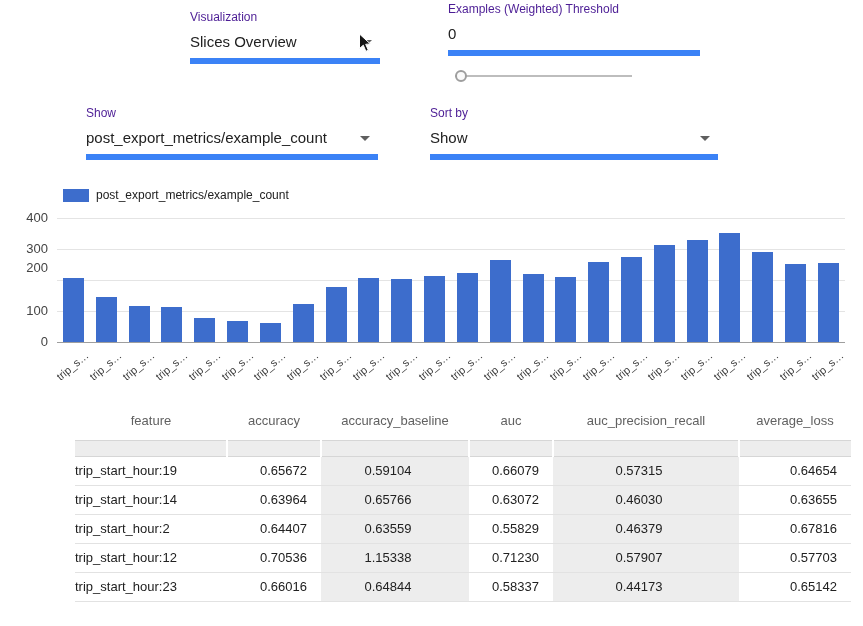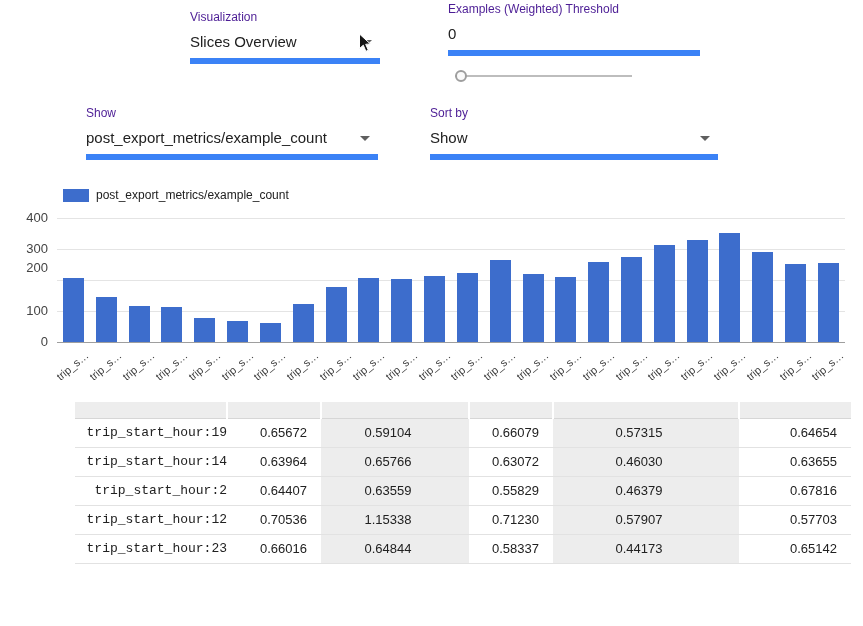--- a/index.html
+++ b/index.html
@@ -45,21 +45,21 @@
   .metrics-table { position:absolute; left:75px; top:402px; width:776px; border-collapse:collapse;
                    table-layout:fixed; font-size:13px; color:#212121; }
   .metrics-table th { height:38px; font-weight:normal; color:#616161; text-align:center; font-size:13px;
                       border-bottom:1px solid #d6d6d6; overflow:hidden; }
   .metrics-table td { height:29px; overflow:hidden; }
   .filter-row td { height:16px; background:#ededed; border-bottom:1px solid #d6d6d6;
                    border-left:2px solid #ffffff; }
   .filter-row td:first-child { border-left:none; }
   .metrics-table tbody td { border-bottom:1px solid #e2e2e2; }
   td.num  { text-align:right; padding-right:14px; }
-  td.feat { text-align:right;font-family:Liberation Mono, monospace; }
+  td.feat { text-align:left; }
   td.shade { background:#ededed;text-align:center; }
 </style>
 </head>
 <body>
 
 <div class="ctl" style="left:190px; top:10px; width:190px;">
   <div class="lab">Visualization</div>
   <div class="val">
     <span>Slices Overview</span>
     <span class="dd-arrow"></span>
@@ -215,20 +215,28 @@
 <table class="metrics-table">
   <colgroup>
     <col style="width:152px">
       <col style="width:94px">
       <col style="width:148px">
     <col style="width:84px">
       <col style="width:186px">
       <col style="width:112px">
   </colgroup>
   <thead>
+    <tr id="thead-row">
+        <th>feature</th>
+        <th>accuracy</th>
+        <th>accuracy_baseline</th>
+        <th>auc</th>
+        <th>auc_precision_recall</th>
+        <th>average_loss</th>
+      </tr>
     <tr class="filter-row" id="filter-row">
         <td></td>
         <td></td>
         <td></td>
         <td></td>
         <td></td>
         <td></td>
       </tr>
   </thead>
   <tbody id="tbody">

